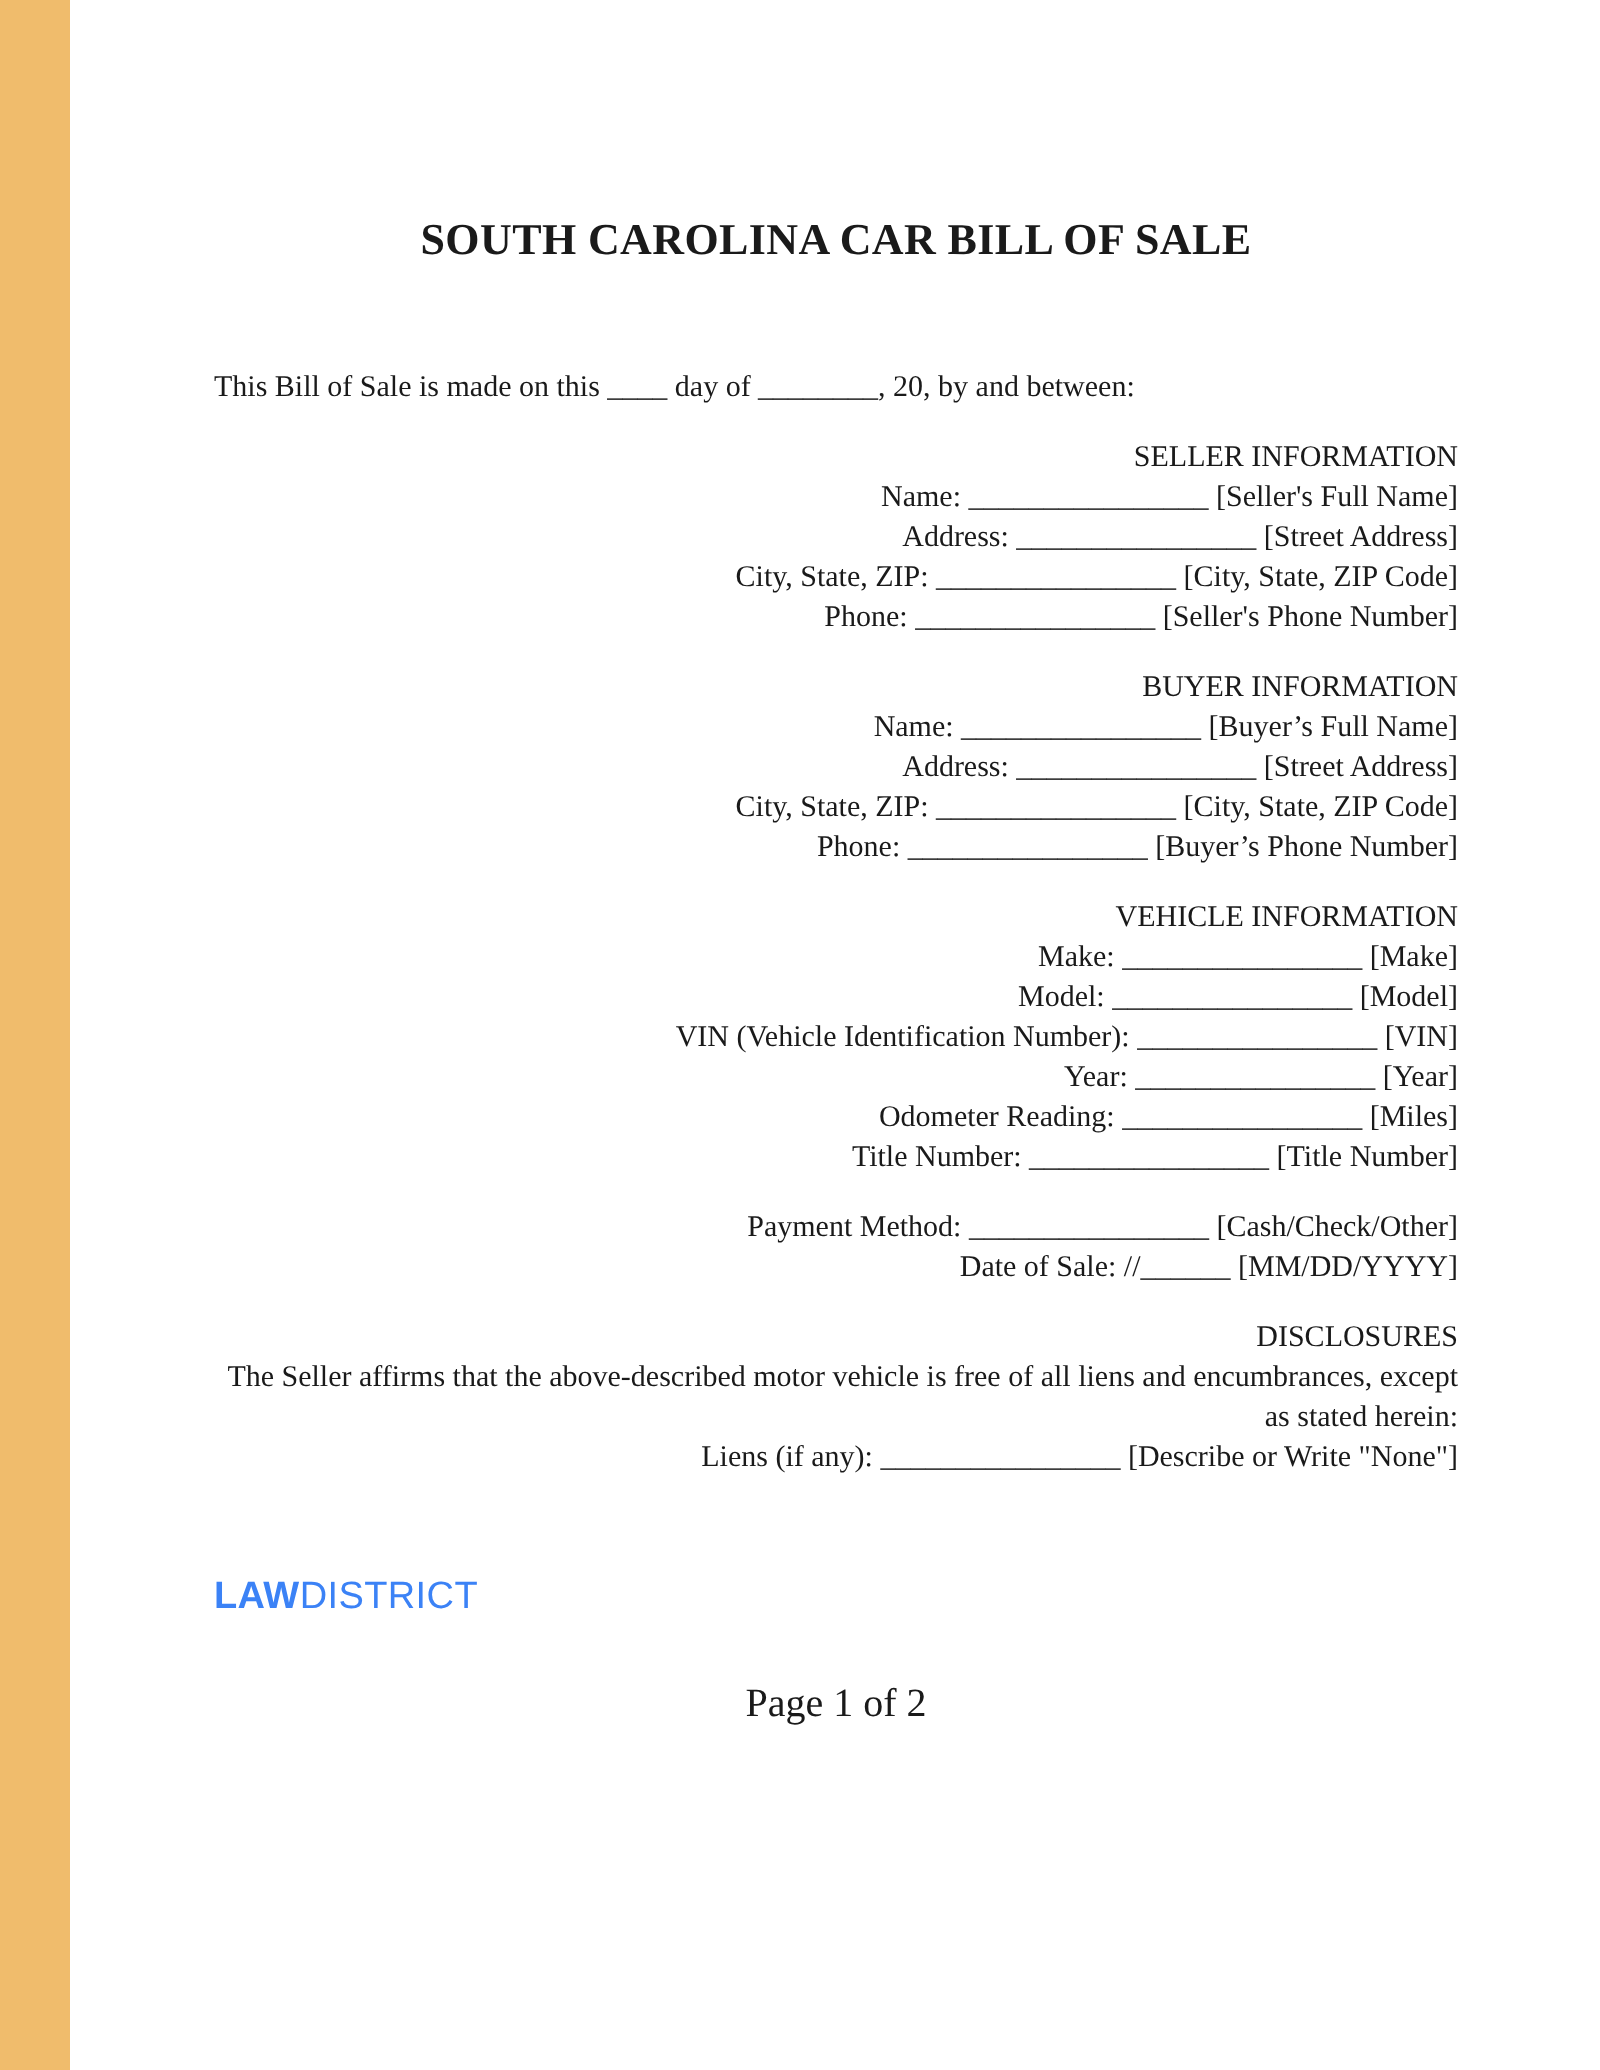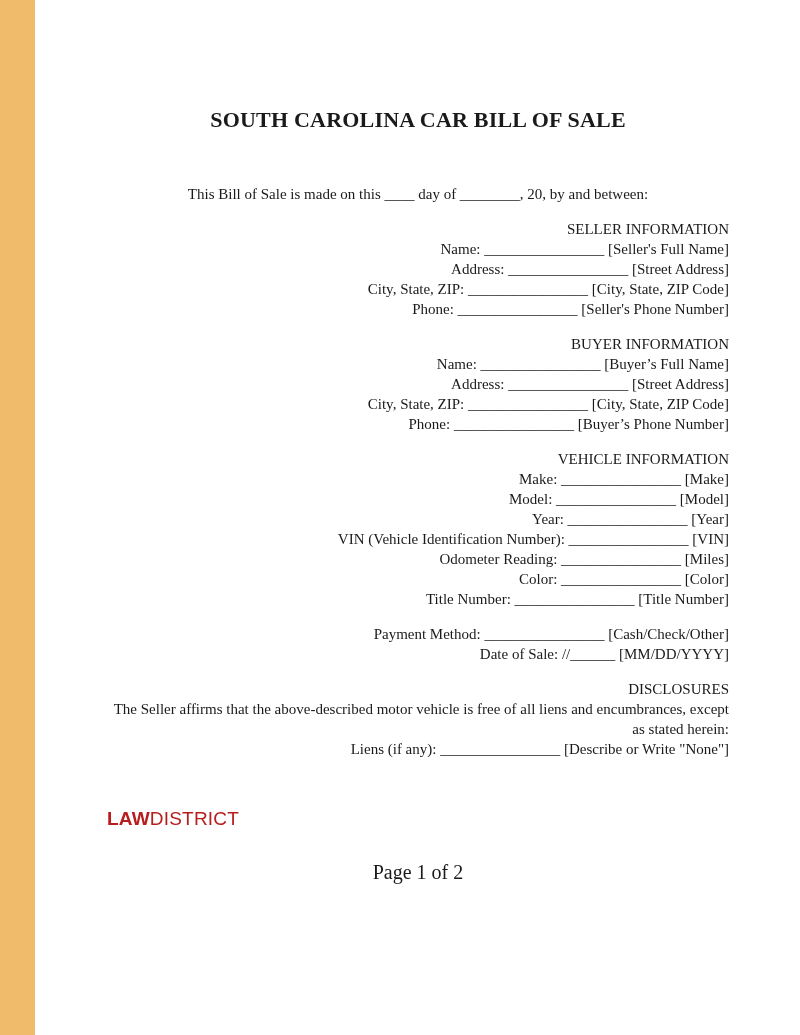--- a/index.html
+++ b/index.html
@@ -36,35 +36,34 @@
     line-height: 28px;
     font-weight: 700;
     text-align: center;
     letter-spacing: 0.2px;
     white-space: nowrap;
   }
   .intro {
     margin-top: 50px;
     font-size: 15px;
     line-height: 20px;
-    text-align: center;
   }
   .sec { margin-top: 15px; text-align: right; }
   .sec-heading,
   .form-line {
     font-size: 15px;
     line-height: 20px;
     font-weight: 400;
   }
   .logo {
     margin-top: 49px;
     font-family: "Liberation Sans", sans-serif;
     font-size: 19px;
     line-height: 22px;
-    color: #b91c1c;
+    color: #3b82f6;
     letter-spacing: 0.2px;
   }
   .logo-law { font-weight: 700; }
   .logo-district { font-weight: 400; }
   .pagenum {
     margin-top: 32px;
     text-align: center;
     font-size: 20px;
     line-height: 20px;
   }
@@ -93,24 +92,23 @@
       <div class="form-line">Name: ________________ [Buyer’s Full Name]</div>
       <div class="form-line">Address: ________________ [Street Address]</div>
       <div class="form-line">City, State, ZIP: ________________ [City, State, ZIP Code]</div>
       <div class="form-line">Phone: ________________ [Buyer’s Phone Number]</div>
     </section>
 
     <section class="sec">
       <div class="sec-heading">VEHICLE INFORMATION</div>
       <div class="form-line">Make: ________________ [Make]</div>
       <div class="form-line">Model: ________________ [Model]</div>
+      <div class="form-line">VIN (Vehicle Identification Number): ________________ [VIN]</div>
       <div class="form-line">Year: ________________ [Year]</div>
-      <div class="form-line">VIN (Vehicle Identification Number): ________________ [VIN]</div>
       <div class="form-line">Odometer Reading: ________________ [Miles]</div>
-      <div class="form-line">Color: ________________ [Color]</div>
       <div class="form-line">Title Number: ________________ [Title Number]</div>
     </section>
 
     <section class="sec">
       <div class="form-line">Payment Method: ________________ [Cash/Check/Other]</div>
       <div class="form-line">Date of Sale: //______ [MM/DD/YYYY]</div>
     </section>
 
     <section class="sec">
       <div class="sec-heading">DISCLOSURES</div>

